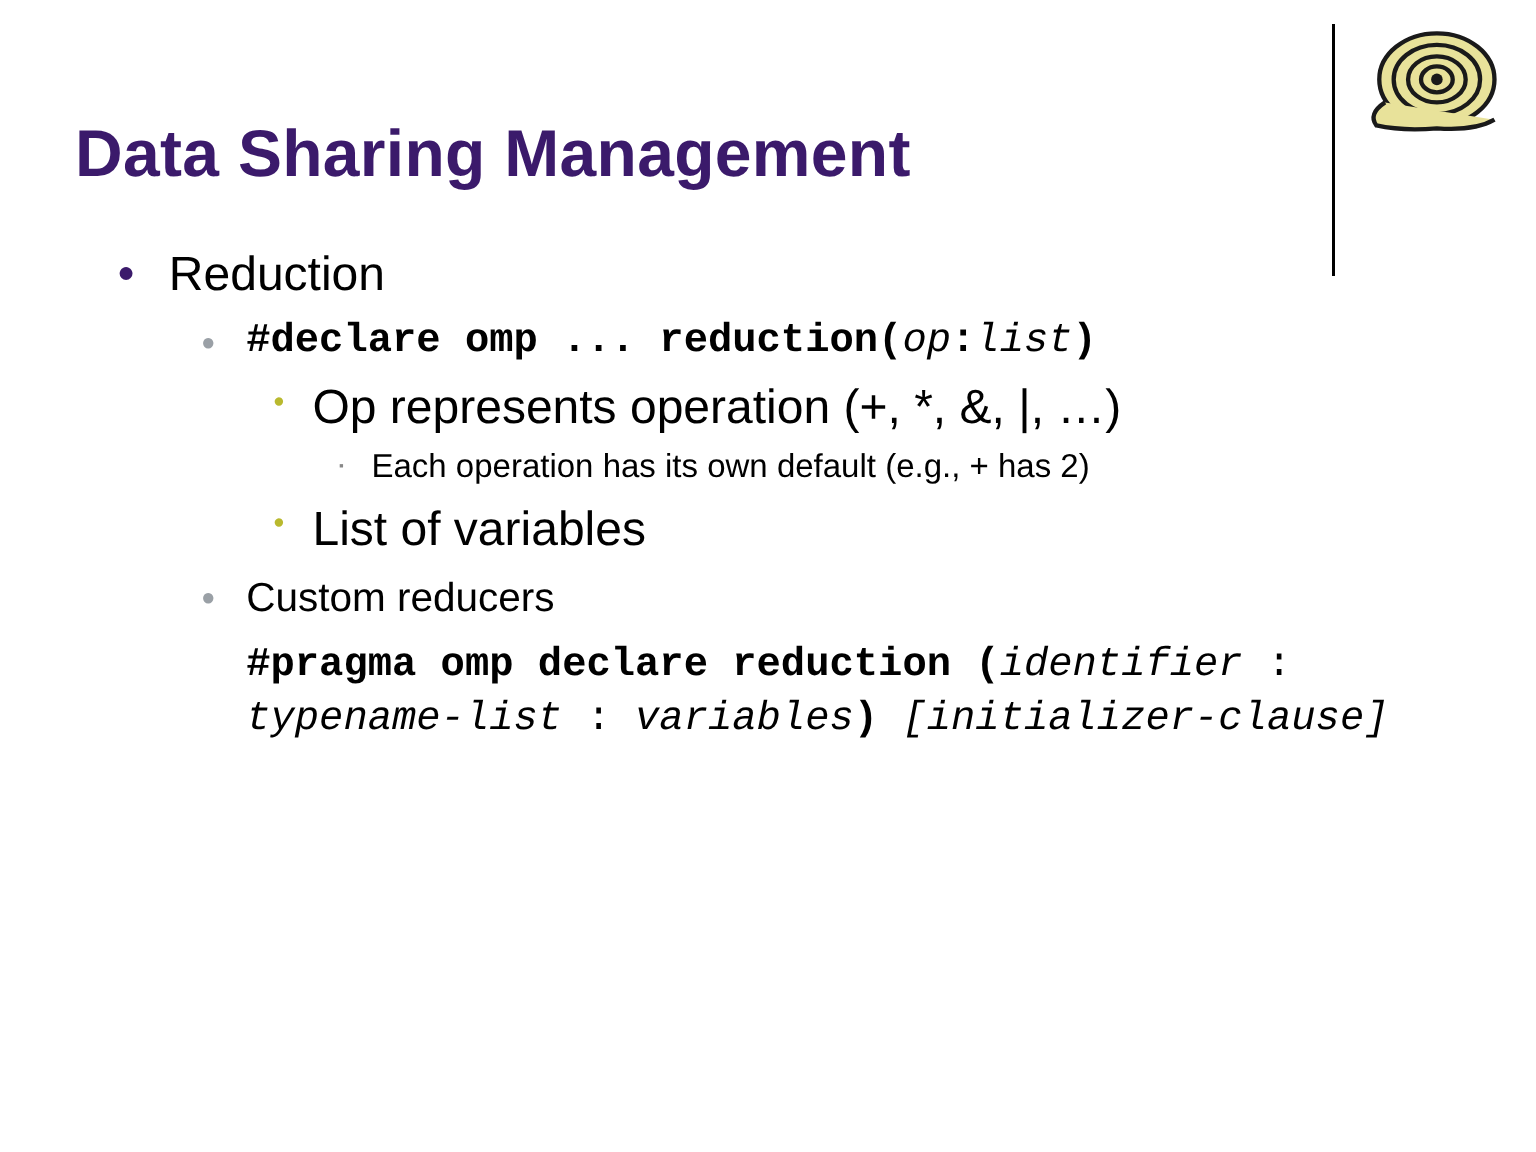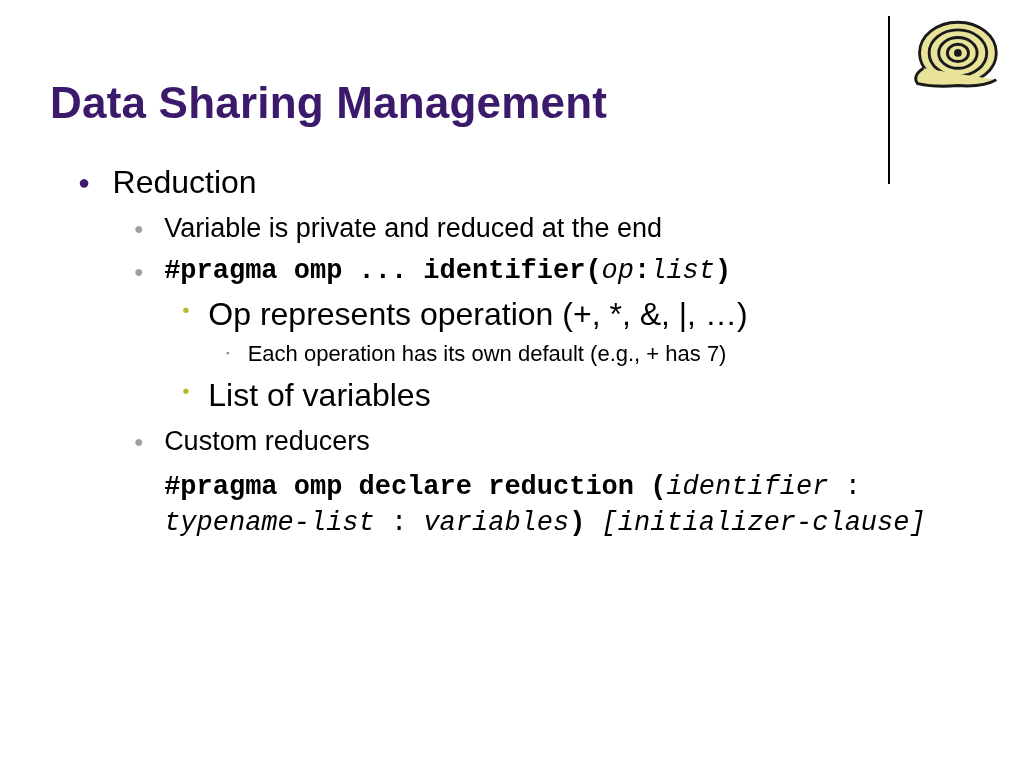--- a/index.html
+++ b/index.html
@@ -113,38 +113,34 @@
   </div>
 
   <h1 class="title">Data Sharing Management</h1>
 
   <ul class="l1">
     <li>
       <span class="bull">●</span>
       <span class="txt">Reduction</span>
 
       <ul class="l2">
-        <li>
-          <span class="bull">●</span>
-          <span class="txt">Variable is private and reduced at the end</span>
-        </li>
 
         <li>
           <span class="bull">●</span>
-          <span class="txt code"><span class="bold">#pragma omp ... identifier(</span><span class="ital">op</span><span class="bold">:</span><span class="ital">list</span><span class="bold">)</span></span>
+          <span class="txt code"><span class="bold">#declare omp ... reduction(</span><span class="ital">op</span><span class="bold">:</span><span class="ital">list</span><span class="bold">)</span></span>
 
           <ul class="l3">
             <li>
               <span class="bull">●</span>
               <span class="txt">Op represents operation (+, *, &amp;, |, …)</span>
 
               <ul class="l4">
                 <li>
                   <span class="bull">▪</span>
-                  <span class="txt">Each operation has its own default (e.g., + has 7)</span>
+                  <span class="txt">Each operation has its own default (e.g., + has 2)</span>
                 </li>
               </ul>
             </li>
 
             <li>
               <span class="bull">●</span>
               <span class="txt">List of variables</span>
             </li>
           </ul>
         </li>

